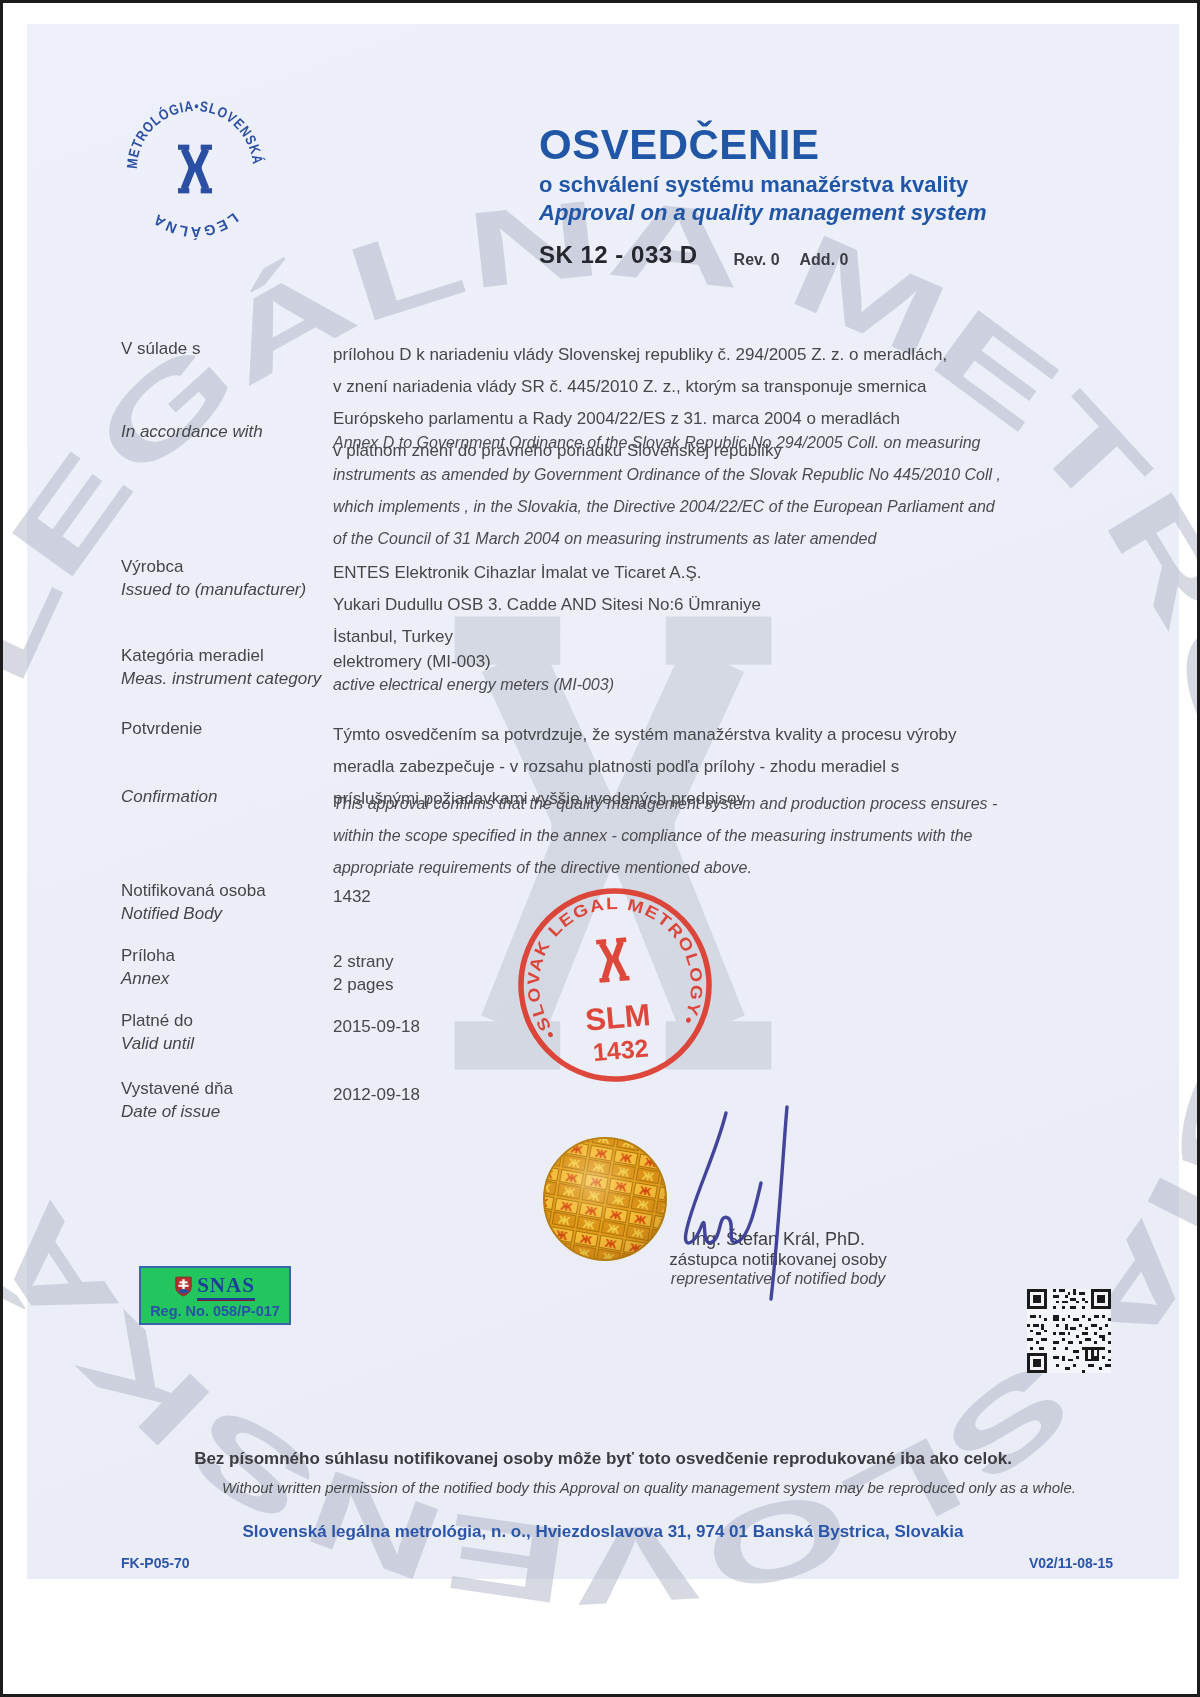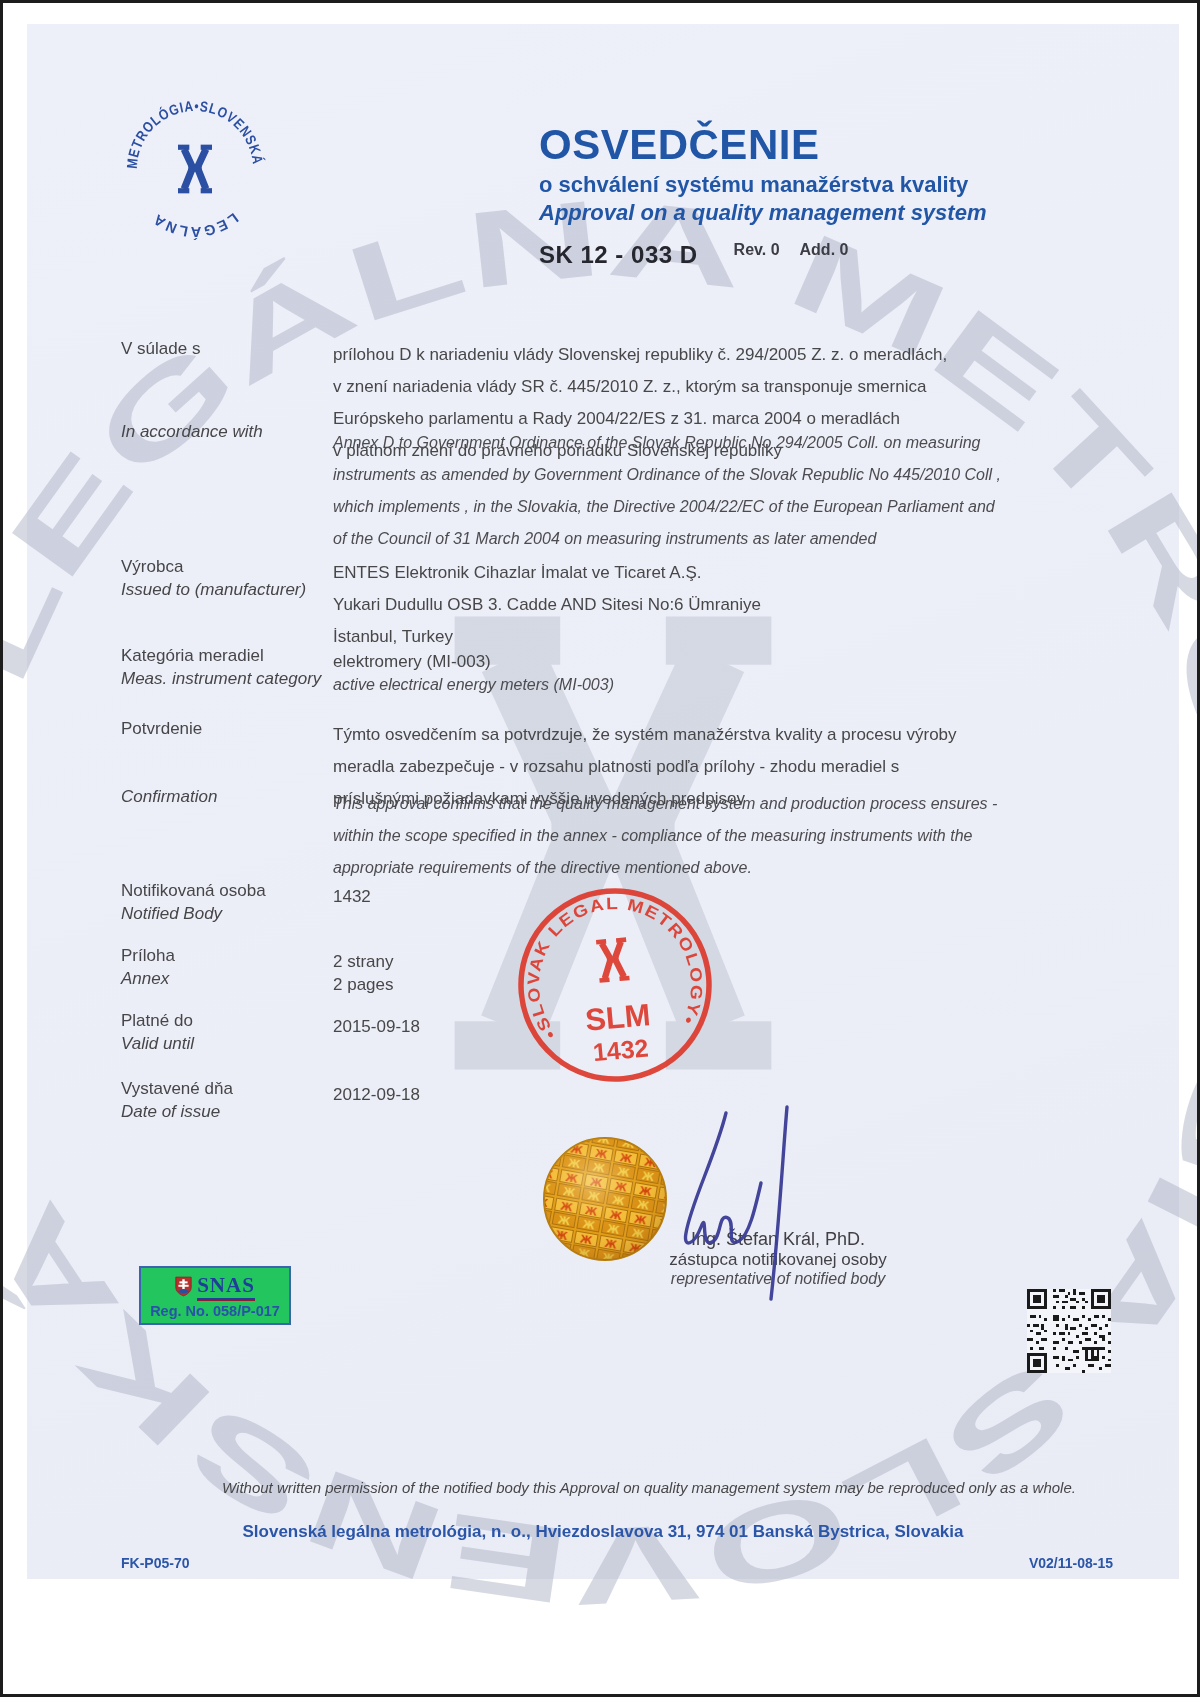--- a/index.html
+++ b/index.html
@@ -11,21 +11,21 @@
   .paper{position:absolute;left:24px;top:21px;width:1152px;height:1555px;
     background:linear-gradient(160deg,#eef0f9 0%,#ecEEF7 60%,#eaecf5 100%);}
   .abs{position:absolute;}
   .t{font-size:17px;color:#474749;line-height:32px;}
   .it{font-style:italic;font-size:16px;color:#4c4c50;}
   .ml{white-space:pre-line;}
   .lbl{font-size:17px;color:#464649;}
   .title{font-size:42px;font-weight:bold;color:#2156a6;letter-spacing:.5px;}
   .sub1{font-size:22px;font-weight:bold;color:#2156a6;}
   .sub2{font-size:22px;font-weight:bold;font-style:italic;color:#2156a6;}
-  .certline{display:flex;align-items:flex-start;gap:36px;}
+  .certline{display:flex;align-items:flex-end;gap:36px;}
   .certno{font-size:24px;font-weight:bold;color:#26262e;letter-spacing:.5px;}
   .revadd{font-size:16px;font-weight:600;color:#3c3c44;display:flex;gap:20px;}
   .sigblock{width:320px;text-align:center;}
   .signame{font-size:18px;color:#3f3f44;}
   .sigrole{font-size:17px;color:#434347;}
   .sigrole-en{font-size:16px;font-style:italic;color:#4c4c50;}
   .snasbox{width:148px;height:55px;border:2px solid #3c63ae;background:#22c55e;
     display:flex;flex-direction:column;align-items:center;justify-content:center;gap:2px;}
   .snasinner{display:flex;align-items:center;gap:5px;}
   .snasword-outer{border-bottom:2px solid #8c1d2b;padding-bottom:1px;}
@@ -221,18 +221,19 @@
       <path d="M2 2h3v3h-3z M24 2h3v3h-3z M2 24h3v3h-3z"></path>
       <path d="M9 0h1v1h-1z M11 0h2v1h-2z M14 1h1v1h-1z M16 0h1v2h-1z M18 1h2v1h-2z M9 2h2v1h-2z M13 2h1v1h-1z M15 3h2v1h-2z M19 3h1v1h-1z M10 4h1v1h-1z M12 4h2v1h-2z M17 4h1v1h-1z M20 4h1v1h-1z M9 6h1v1h-1z M12 6h1v1h-1z M15 6h2v1h-2z M19 6h1v1h-1z"></path>
       <path d="M1 9h2v1h-2z M4 9h1v1h-1z M6 10h1v1h-1z M0 12h1v1h-1z M2 12h2v1h-2z M5 12h1v2h-1z M1 14h1v1h-1z M3 15h2v1h-2z M6 14h1v1h-1z M0 17h2v1h-2z M3 18h1v1h-1z M5 17h2v1h-2z M1 20h1v1h-1z M4 20h2v1h-2z"></path>
       <path d="M9 9h2v2h-2z M12 10h1v1h-1z M14 9h1v1h-1z M16 10h2v1h-2z M19 9h1v1h-1z M21 10h1v1h-1z M23 9h2v1h-2z M26 9h1v1h-1z M28 10h1v1h-1z M10 12h1v1h-1z M13 12h1v2h-1z M15 13h2v1h-2z M18 12h1v1h-1z M20 13h1v1h-1z M22 12h2v1h-2z M25 13h1v1h-1z M27 12h1v1h-1z M9 15h1v1h-1z M11 15h2v1h-2z M14 15h1v1h-1z M17 16h1v1h-1z M19 15h2v1h-2z M23 15h1v1h-1z M25 16h2v1h-2z M28 15h1v1h-1z"></path>
       <path d="M9 18h2v1h-2z M12 17h1v1h-1z M14 18h2v1h-2z M18 18h1v1h-1z M20 17h2v1h-2z M23 18h1v1h-1z M26 17h1v1h-1z M28 18h1v1h-1z M9 20h1v1h-1z M13 20h1v1h-1z M16 21h2v1h-2z M19 20h1v1h-1z M22 21h1v1h-1z M25 20h2v1h-2z M28 21h1v1h-1z"></path>
       <path d="M9 23h2v1h-2z M12 23h1v2h-1z M14 24h2v1h-2z M17 23h1v1h-1z M20 24h1v1h-1z M22 23h2v1h-2z M26 23h1v1h-1z M28 24h1v1h-1z M10 26h1v1h-1z M13 27h2v1h-2z M16 26h1v1h-1z M19 28h1v1h-1z M21 26h2v1h-2z M25 27h1v1h-1z M27 26h2v1h-2z"></path>
       <path d="M20 20h5v1h-5z M20 21h1v4h-1z M24 21h1v4h-1z M22 22h1v1h-1z M20 24h5v1h-5z"></path>
     </g>
   </svg>
 
+  <div class="abs foot1" style="left:24px;top:1446px">Bez písomného súhlasu notifikovanej osoby môže byť toto osvedčenie reprodukované iba ako celok.</div>
   <div class="abs foot2" style="left:24px;top:1476px">Without written permission of the notified body this Approval on quality management system may be reproduced only as a whole.</div>
   <div class="abs footaddr" style="left:24px;top:1519px">Slovenská legálna metrológia, n. o., Hviezdoslavova 31, 974 01 Banská Bystrica, Slovakia</div>
   <div class="abs footcode" style="left:118px;top:1552px">FK-P05-70</div>
   <div class="abs footcode" style="right:84px;top:1552px">V02/11-08-15</div>
 
 </div>
 
 </body></html>

